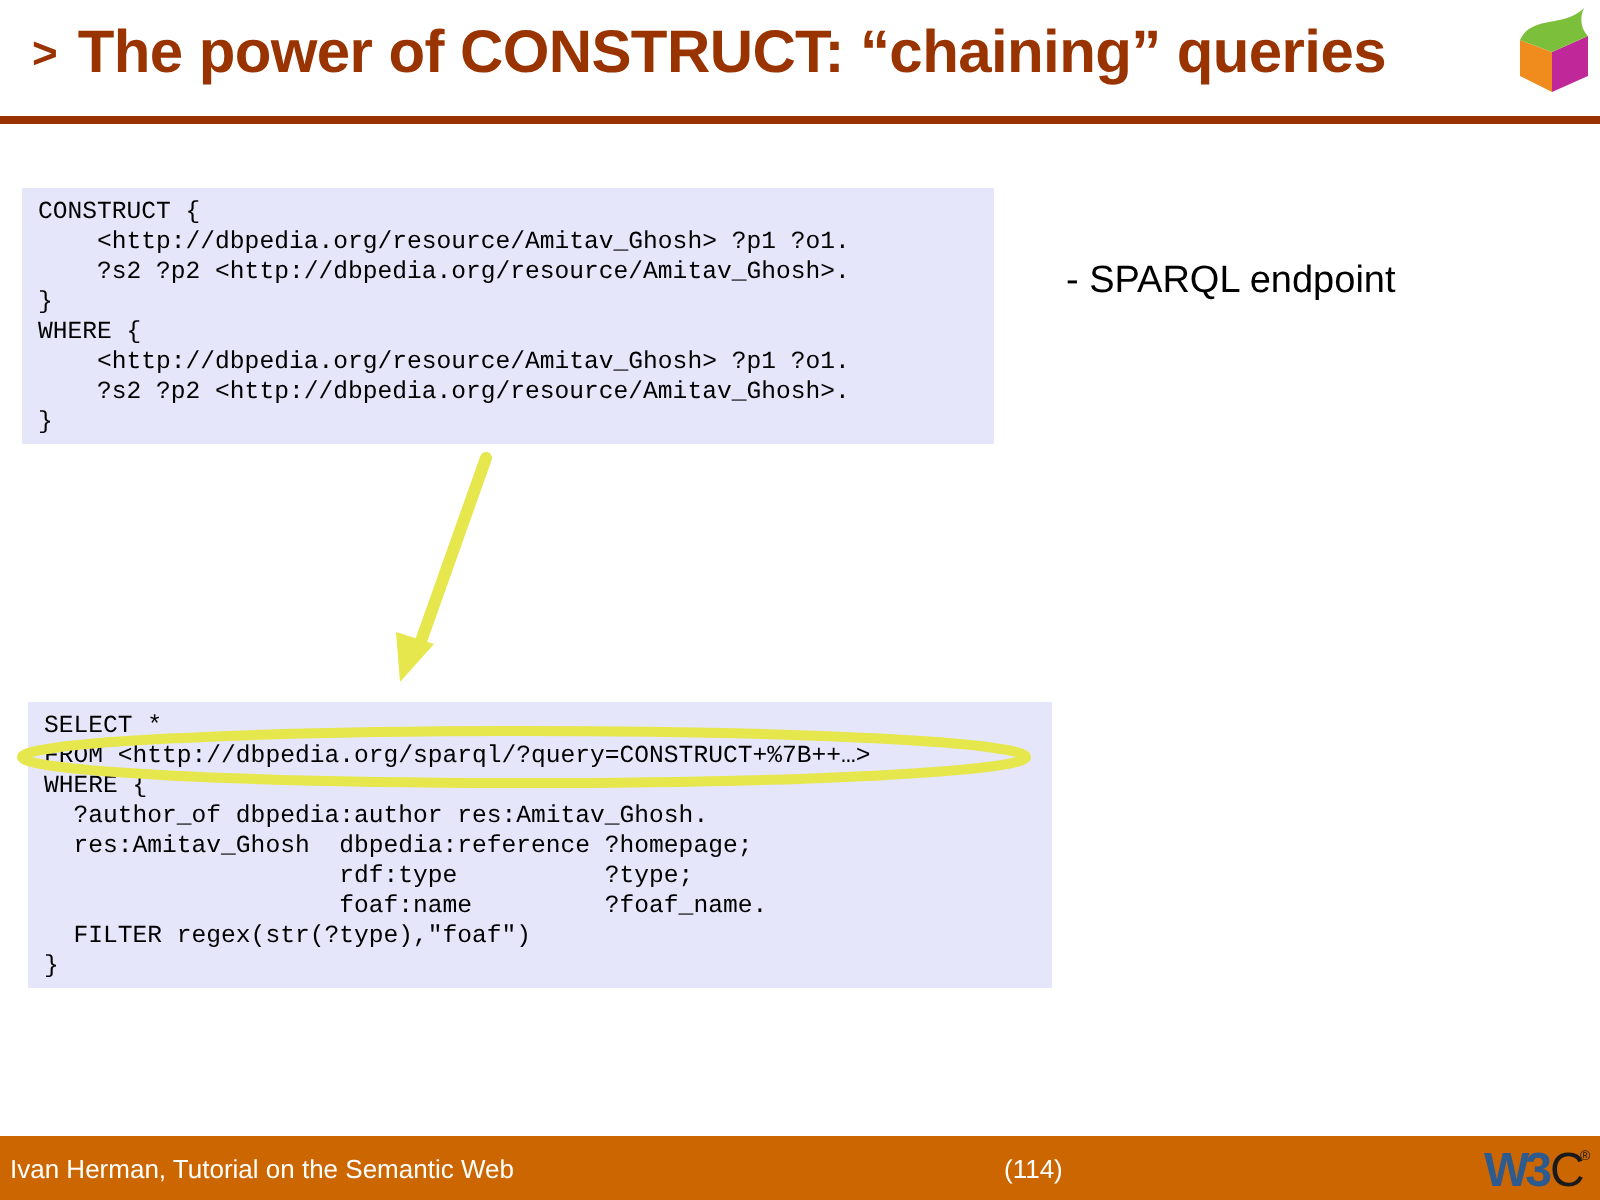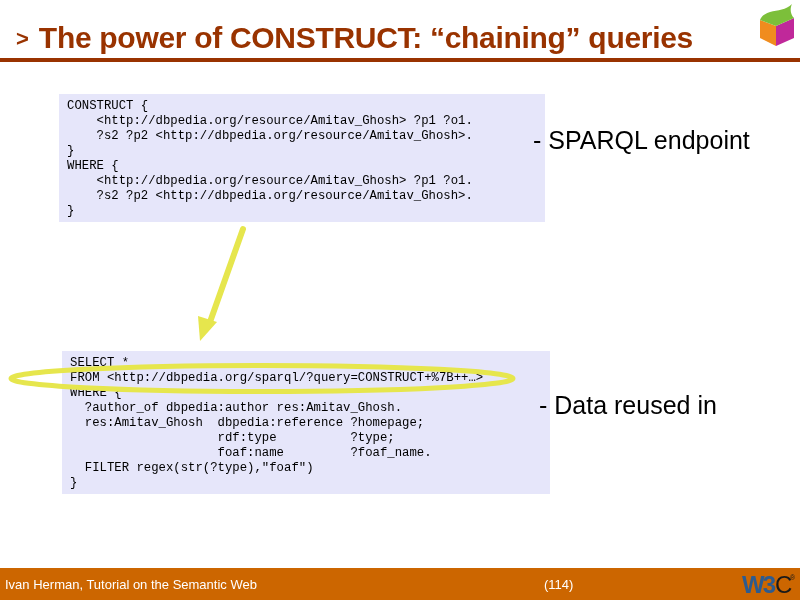--- a/index.html
+++ b/index.html
@@ -1,34 +1,34 @@
 <!DOCTYPE html>
 <html><head>
   <meta charset="utf-8">
   <style>
     html, body { margin:0; padding:0; }
     body { width:800px; height:600px; position:relative; overflow:hidden; background:#ffffff; font-family:"Liberation Sans", sans-serif; }
     .title { position:absolute; left:16px; top:10px; height:40px; display:flex; align-items:baseline; color:#993300; white-space:nowrap; }
     .title .gt { font-size:22px; font-weight:bold; margin-right:10px; position:relative; top:-2px; }
-    .title .text { font-size:30px; font-weight:bold; letter-spacing:-0.3px;margin-top:11px; }
+    .title .text { font-size:30px; font-weight:bold; letter-spacing:-0.3px; }
     .logo { position:absolute; left:756px; top:4px; width:40px; height:44px; }
     .rule { position:absolute; left:0; top:58px; width:800px; height:4px; background:#993300; }
-    .code-box { position:absolute; background:#e6e6fa; font-family:"Liberation Mono", monospace; font-size:12.3px; line-height:15px; color:#000; white-space:pre;margin-left:48px; }
+    .code-box { position:absolute; background:#e6e6fa; font-family:"Liberation Mono", monospace; font-size:12.3px; line-height:15px; color:#000; white-space:pre; }
     .box1 { left:11px; top:94px; width:486px; height:128px; padding:0; }
-    .box2 { left:14px; top:351px; width:488px; height:143px; }
+    .box2 { left:14px; top:351px; width:488px; height:143px;padding-left:24px; }
     .code-box pre { margin:0; font:inherit; }
     .box1 pre { position:absolute; left:8px; top:5px; }
     .box2 pre { position:absolute; left:8px; top:5px; }
-    .note { position:absolute; font-size:25px; line-height:29px; color:#000; white-space:nowrap; }
+    .note { position:absolute; font-size:19px; line-height:29px; color:#000; white-space:nowrap; }
     .note1 { left:533px; top:126px; }
     .note2 { left:539px; top:391px; }
     .overlay { position:absolute; left:0; top:0; width:800px; height:600px; pointer-events:none; }
     .footer { position:absolute; left:0; top:568px; width:800px; height:32px; background:#cc6600; color:#ffffff; font-size:13px; }
     .footer .author { position:absolute; left:5px; top:9px; }
-    .footer .page { position:absolute; left:544px; top:9px;text-align:center; }
+    .footer .page { position:absolute; left:502px; top:9px;text-align:center; }
     .footer .w3c { position:absolute; left:742px; top:3px; width:55px; height:26px; }
   </style>
 </head>
 <body>
 
 <div class="title">
   <span class="gt">&gt;</span>
   <span class="text">The power of CONSTRUCT: “chaining” queries</span>
 </div>
 
@@ -61,21 +61,20 @@
 <span>WHERE {</span>
 <span>  ?author_of dbpedia:author res:Amitav_Ghosh.</span>
 <span>  res:Amitav_Ghosh  dbpedia:reference ?homepage;</span>
 <span>                    rdf:type          ?type;</span>
 <span>                    foaf:name         ?foaf_name.</span>
 <span>  FILTER regex(str(?type),"foaf")</span>
 <span>}</span></pre>
 </div>
 
 <div class="note note2">
-  <div>- Data reused in</div>
 </div>
 
 <svg class="overlay" viewBox="0 0 800 600">
   <g>
     <line x1="243" y1="229" x2="210" y2="322" stroke="#e6e64d" stroke-width="6" stroke-linecap="round"></line>
     <polygon points="200,341 198,316 217,322" fill="#e6e64d"></polygon>
   </g>
   <ellipse cx="262" cy="378.5" rx="251" ry="13" fill="none" stroke="#e6e64d" stroke-width="5"></ellipse>
 </svg>
 

